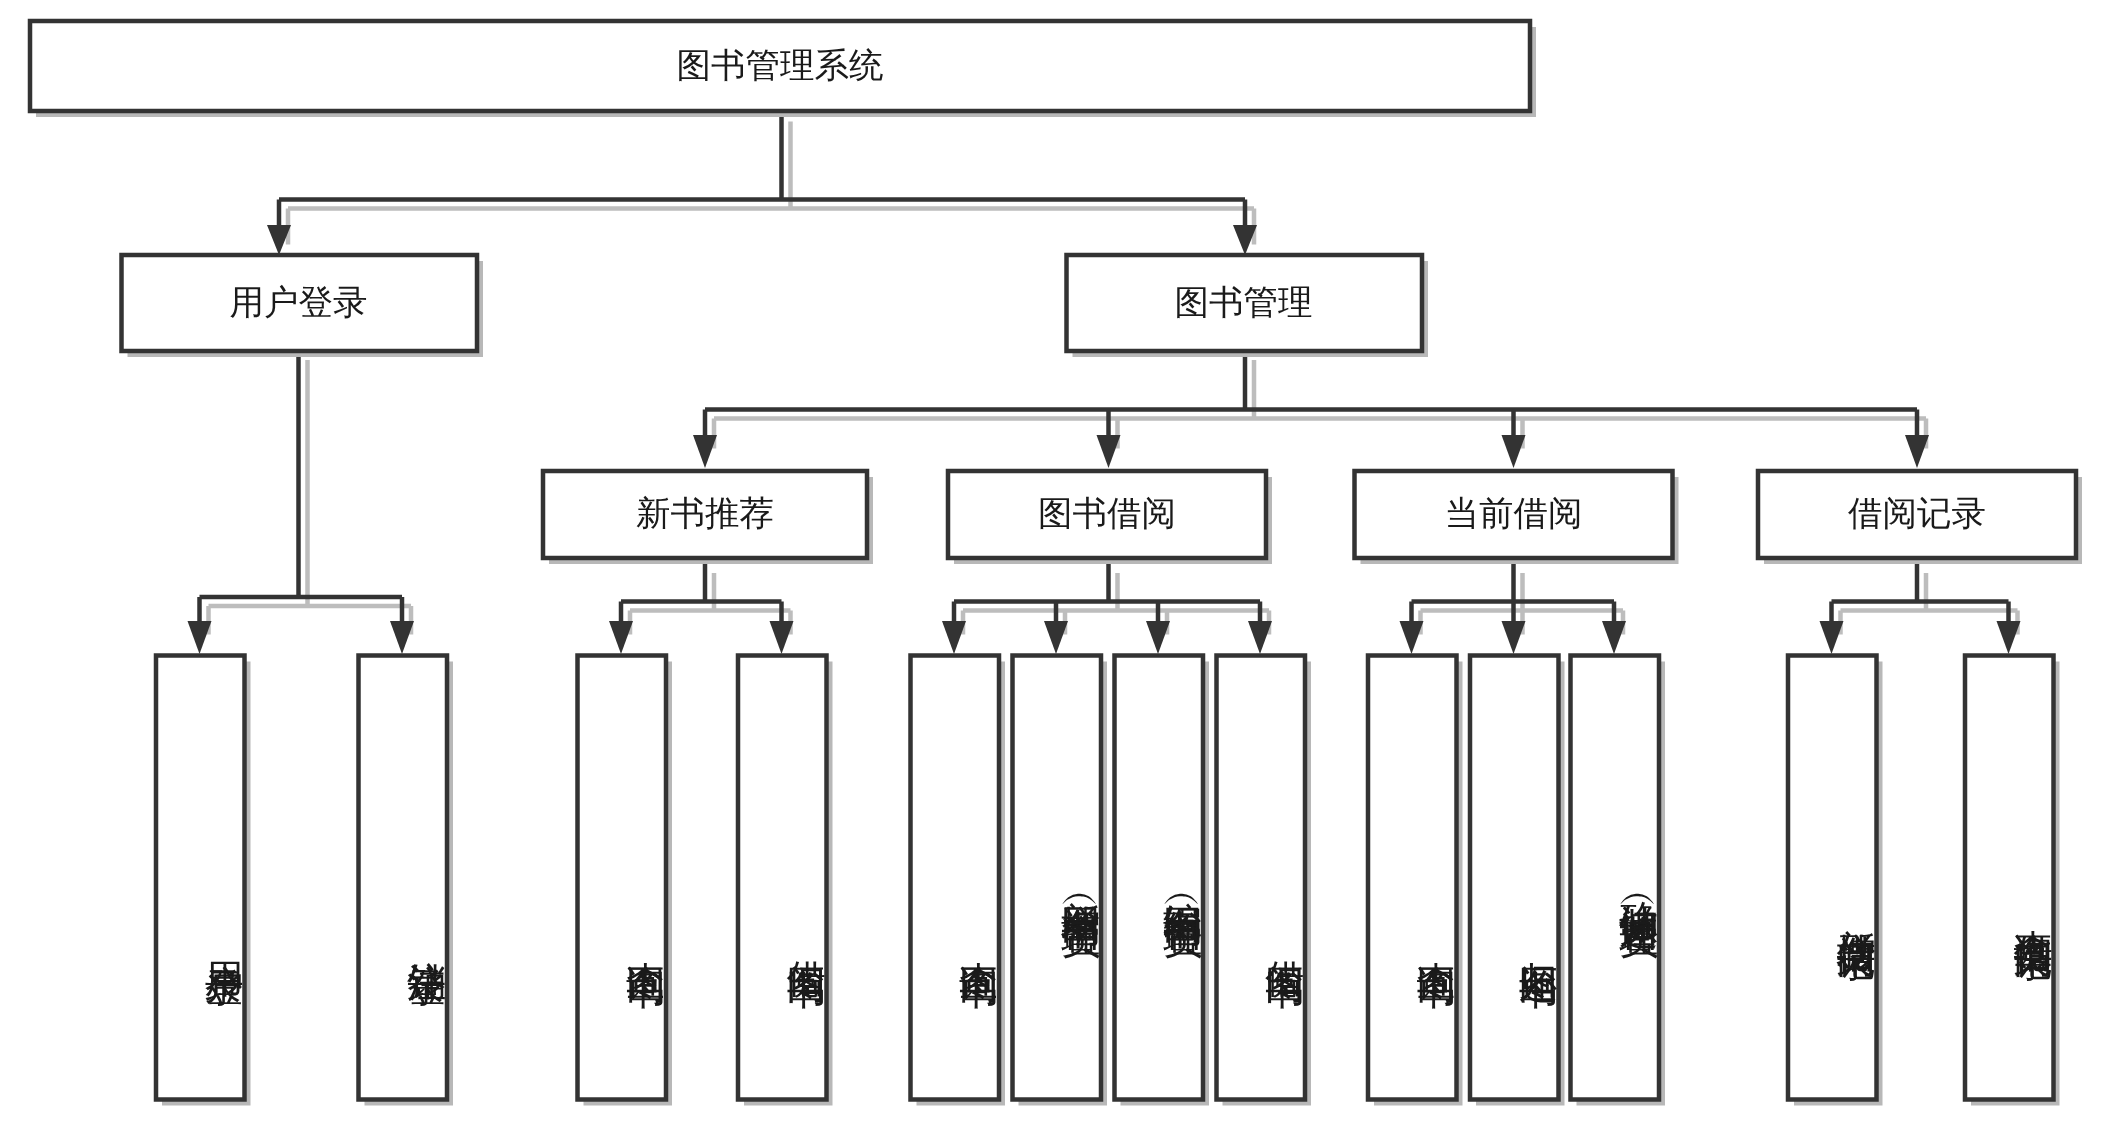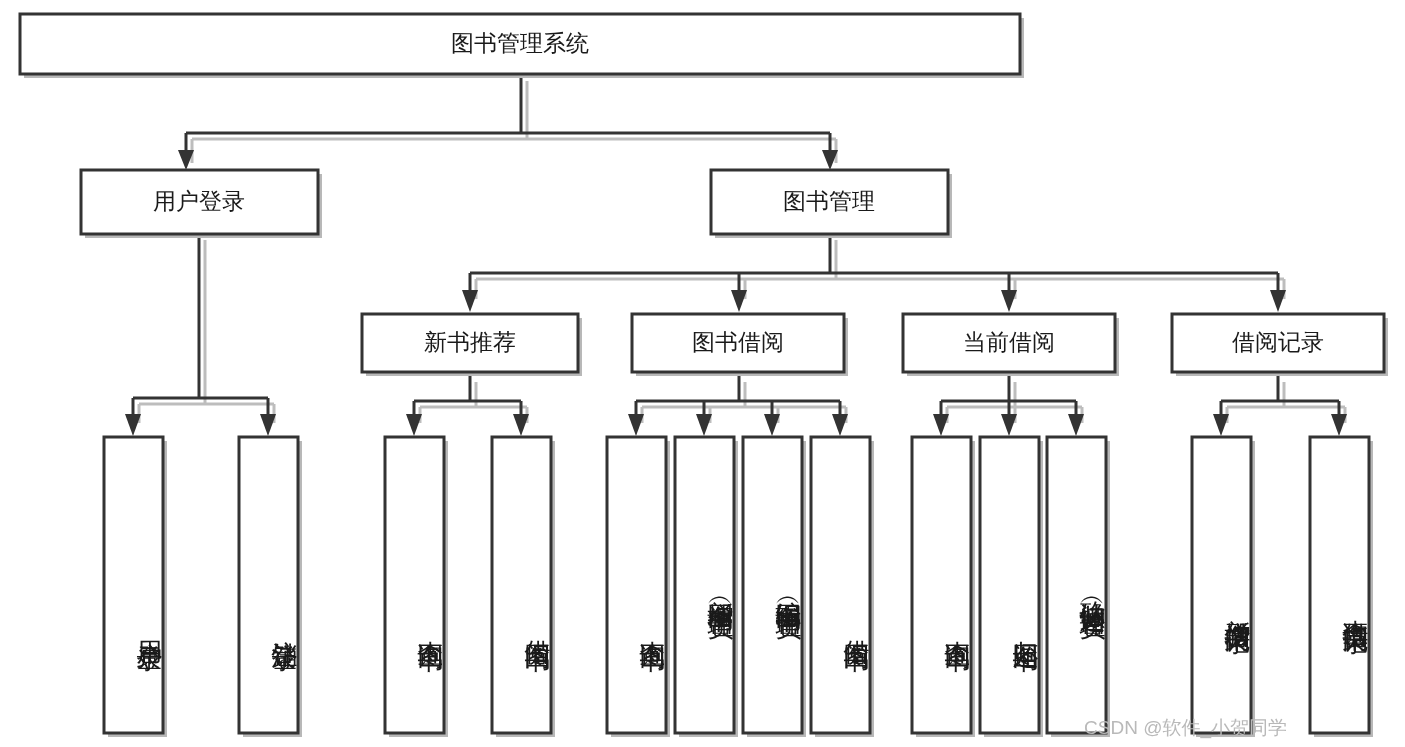--- a/index.html
+++ b/index.html
@@ -215,14 +215,13 @@
   <div class="vtext" style="left:607px;top:437px;width:59px;height:296px;padding-top:78px;box-sizing:border-box;">查询图书</div>
   <div class="vtext" style="left:675px;top:437px;width:59px;height:296px;padding-top:8px;box-sizing:border-box;">新增图书（管理员）</div>
   <div class="vtext" style="left:743px;top:437px;width:59px;height:296px;padding-top:8px;box-sizing:border-box;">编辑图书（管理员）</div>
   <div class="vtext" style="left:811px;top:437px;width:59px;height:296px;padding-top:78px;box-sizing:border-box;">借阅图书</div>
   <div class="vtext" style="left:912px;top:437px;width:59px;height:296px;padding-top:78px;box-sizing:border-box;">查询图书</div>
   <div class="vtext" style="left:980px;top:437px;width:59px;height:296px;padding-top:78px;box-sizing:border-box;">归还图书</div>
   <div class="vtext" style="left:1047px;top:437px;width:59px;height:296px;padding-top:8px;box-sizing:border-box;">确认归还（管理员）</div>
   <div class="vtext" style="left:1192px;top:437px;width:59px;height:296px;padding-top:40px;box-sizing:border-box;">新增借阅记录</div>
   <div class="vtext" style="left:1310px;top:437px;width:59px;height:296px;padding-top:40px;box-sizing:border-box;">查询借阅记录</div>
 
-  <div class="watermark">CSDN @软件_小贺同学</div>
 </div>
 
 </body></html>

